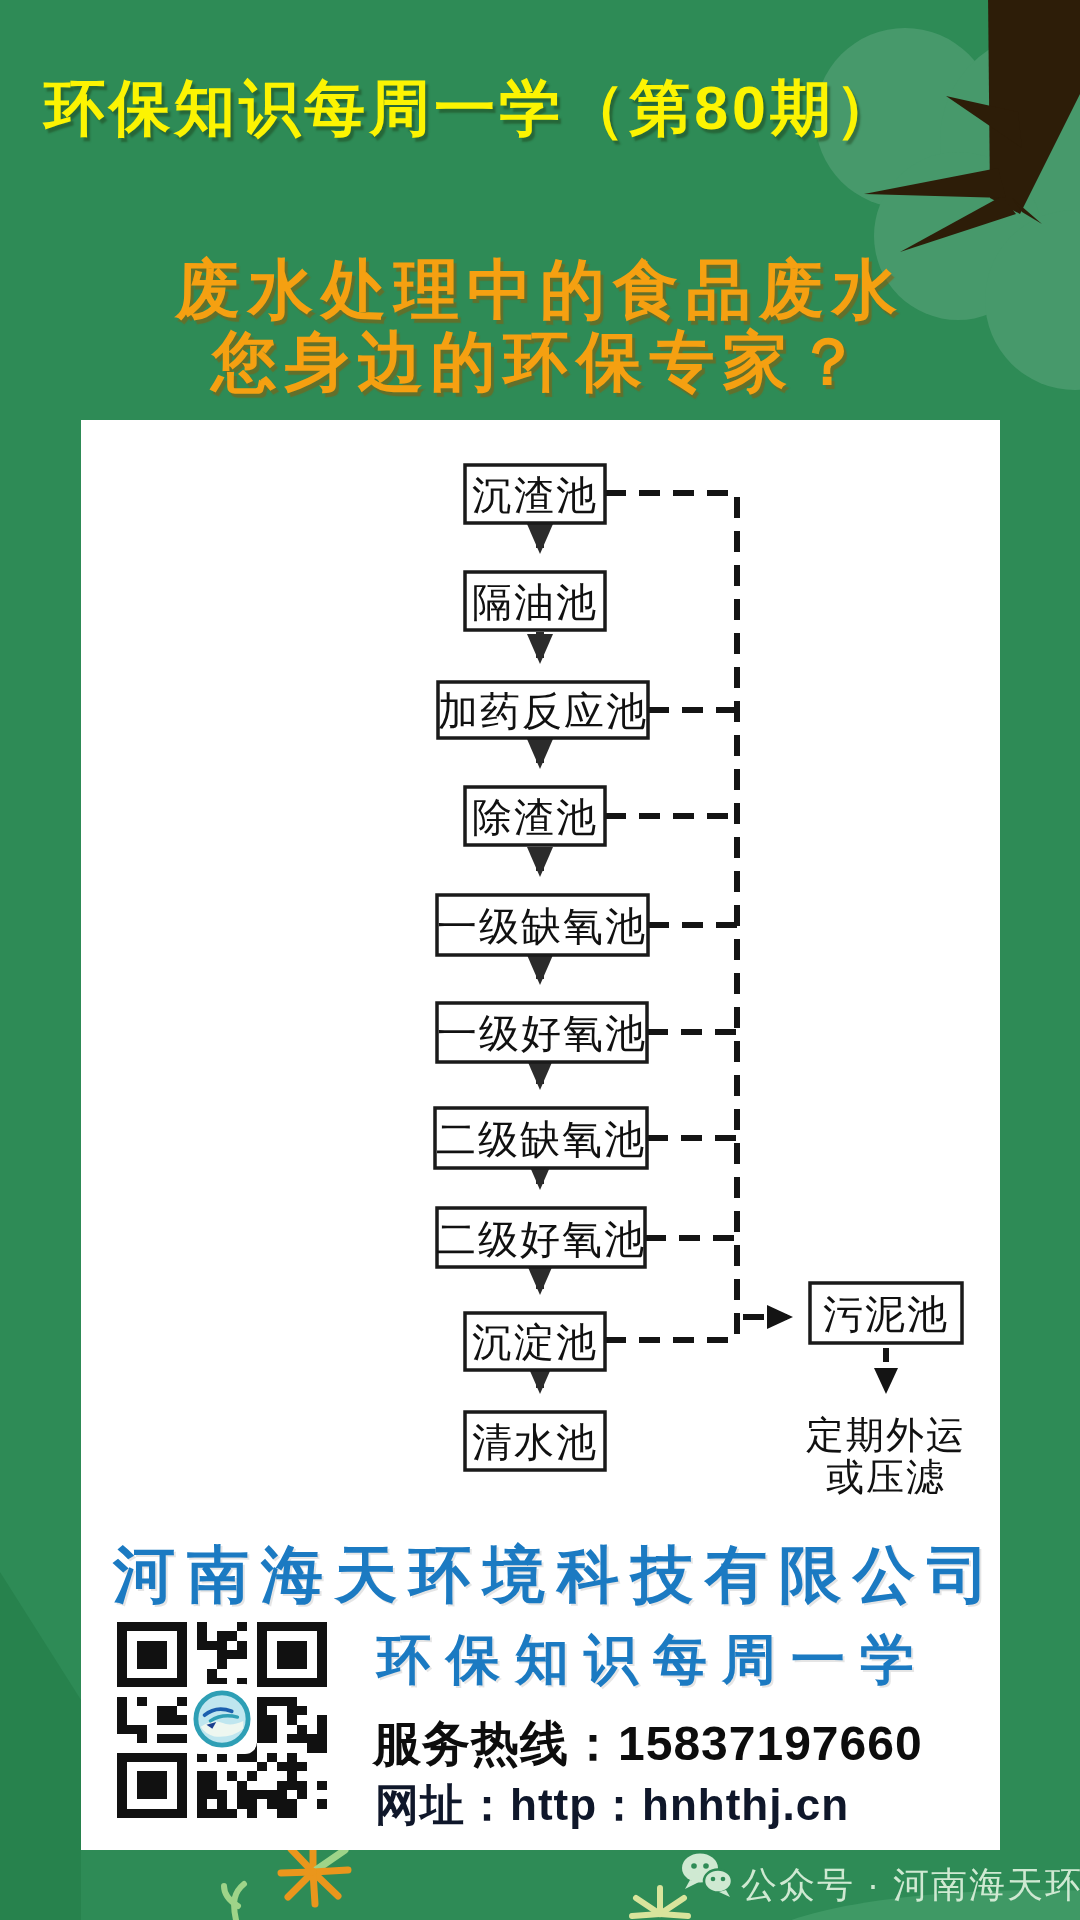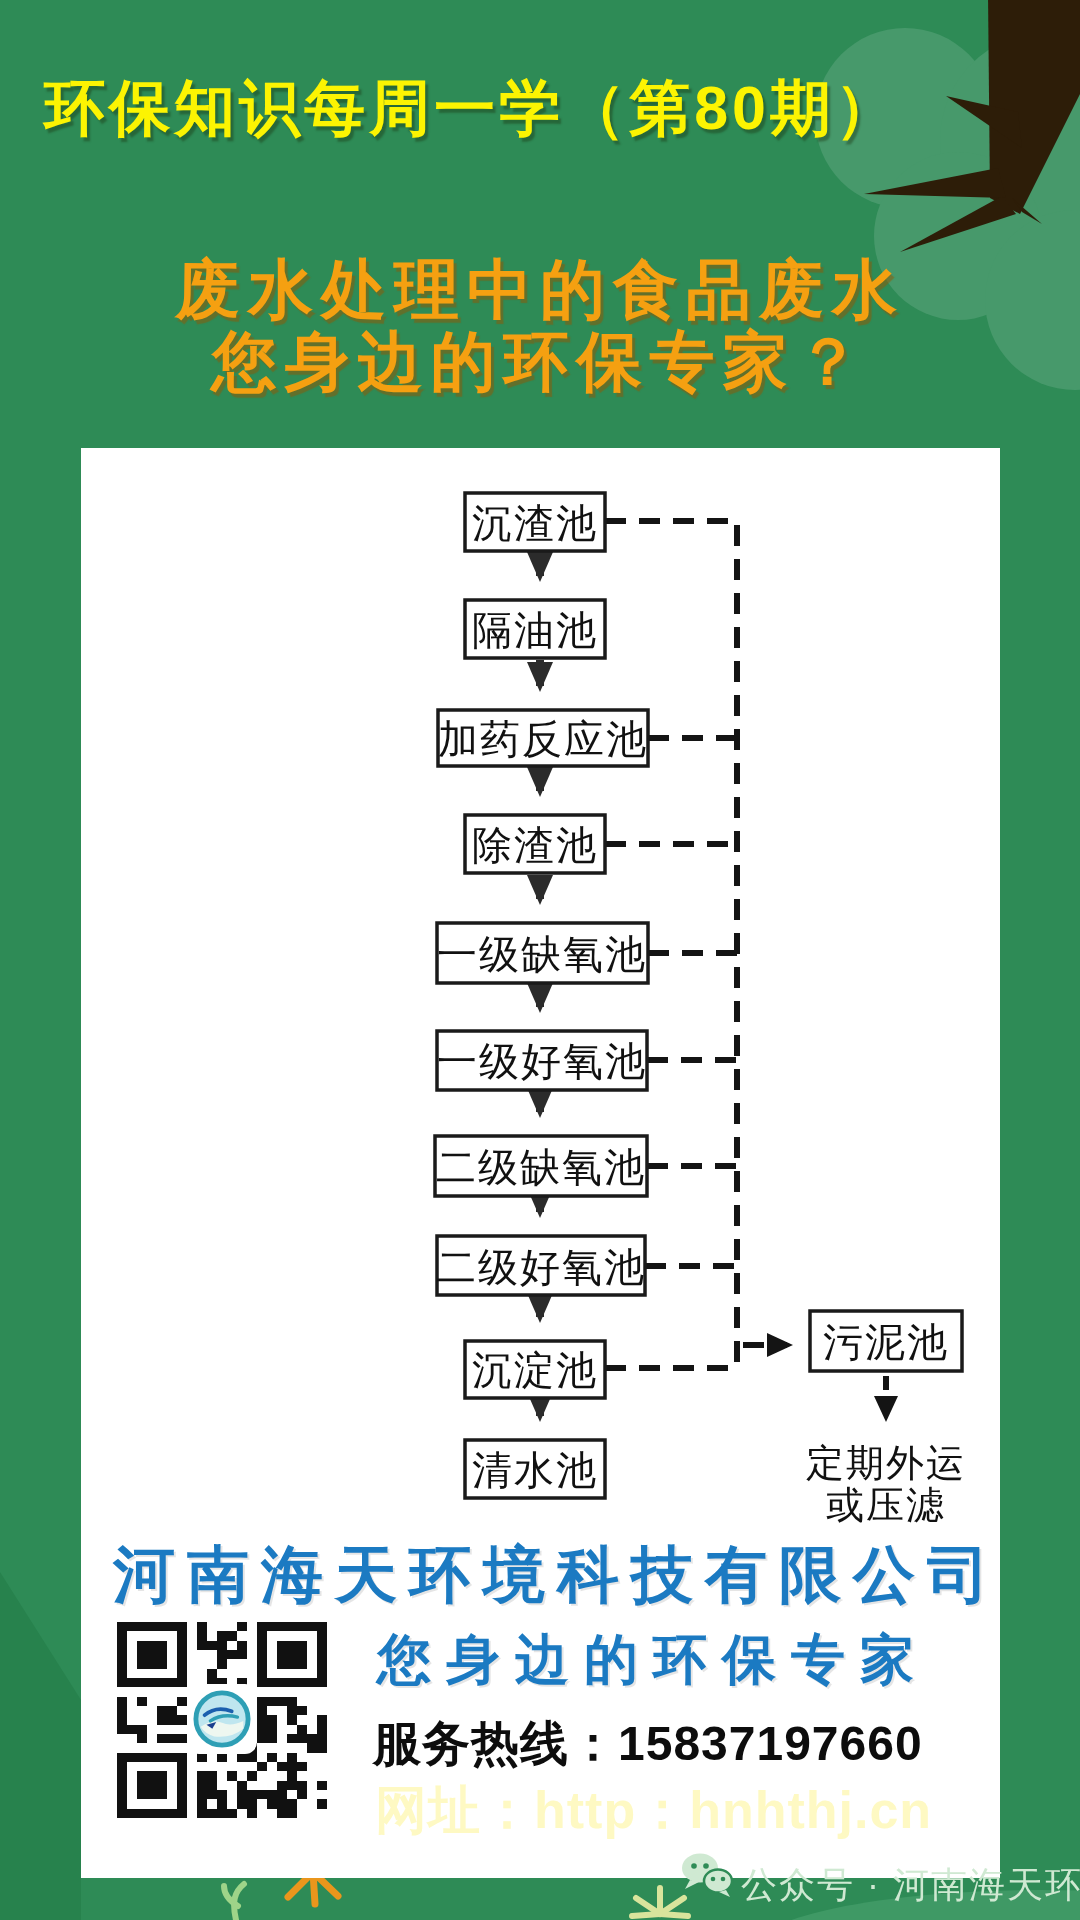--- a/index.html
+++ b/index.html
@@ -19,37 +19,37 @@
   }
   .hero-sub{
     left:20px;top:0;width:1040px;text-align:center;
     font-size:65px;font-weight:800;letter-spacing:8px;color:#f5a011;
     text-shadow:3px 4px 1px rgba(150,85,0,.5);white-space:nowrap;
   }
   .sub1{top:246px;}
   .sub2{top:318px;}
   
   .panel{
-    left:81px;top:420px;width:919px;height:1430px;background:#ffffff;margin-top:28px;
+    left:81px;top:420px;width:919px;height:1430px;background:#ffffff;
   }
   
   .company-name{
     left:113px;top:1533px;font-size:62px;font-weight:800;letter-spacing:12px;
     color:#1b7ac2;white-space:nowrap;text-shadow:2px 2px 0 rgba(0,0,0,.10);
   }
   .slogan{
     left:377px;top:1624px;font-size:54px;font-weight:800;letter-spacing:15px;
     color:#1b7ac2;white-space:nowrap;text-shadow:2px 2px 0 rgba(0,0,0,.10);
   }
   .hotline{
     left:373px;top:1712px;font-size:48px;font-weight:800;color:#0d0d0d;
     letter-spacing:1px;white-space:nowrap;text-align:center;
   }
   .website{
-    left:375px;top:1776px;font-size:52px;font-weight:800;color:#fef9c3;
+    left:375px;top:1776px;font-size:44px;font-weight:800;color:#0f172a;
     letter-spacing:1px;white-space:nowrap;
   }
   
   .qr-wrap{left:117px;top:1622px;width:210px;height:196px;}
   .qr-logo{
     position:absolute;left:70px;top:62px;width:70px;height:70px;background:#fff;
     border-radius:12px;display:flex;align-items:center;justify-content:center;
   }
   
   .footer-text{
@@ -325,21 +325,21 @@
     <svg viewBox="0 0 60 60" width="58" height="58">
       <circle cx="30" cy="30" r="27" fill="#bfe6ef" stroke="#2e9fb5" stroke-width="5"></circle>
       <path d="M8,38 Q20,30 30,34 T52,32 L52,40 Q40,50 22,48 Q12,45 8,38 Z" fill="#eef7f0"></path>
       <path d="M12,26 Q24,16 40,22" stroke="#1b5fae" stroke-width="4" fill="none" stroke-linecap="round"></path>
       <path d="M18,32 Q30,24 46,28" stroke="#2e9fb5" stroke-width="3.5" fill="none" stroke-linecap="round"></path>
       <path d="M14,36 L24,33 L20,40 Z" fill="#1b3f8f"></path>
     </svg>
   </div>
 </div>
 
-<div class="abs slogan">您身边的环保专家</div>
+<div class="abs slogan">环保知识每周一学</div>
 <div class="abs hotline">服务热线：15837197660</div>
 <div class="abs website">网址：http：hnhthj.cn</div>
 
 <svg class="abs footer-icon" viewBox="0 0 54 44" width="54" height="44">
   <ellipse cx="19" cy="15" rx="18" ry="14.5" fill="#cfe9d2"></ellipse>
   <polygon points="9,27 4,36 18,29" fill="#cfe9d2"></polygon>
   <circle cx="13" cy="13" r="2.8" fill="#2e8b56"></circle>
   <circle cx="25" cy="13" r="2.8" fill="#2e8b56"></circle>
   <ellipse cx="37" cy="28" rx="14" ry="11.5" fill="#cfe9d2" stroke="#2e8b56" stroke-width="2.5"></ellipse>
   <polygon points="45,37 49,44 38,39" fill="#cfe9d2"></polygon>

